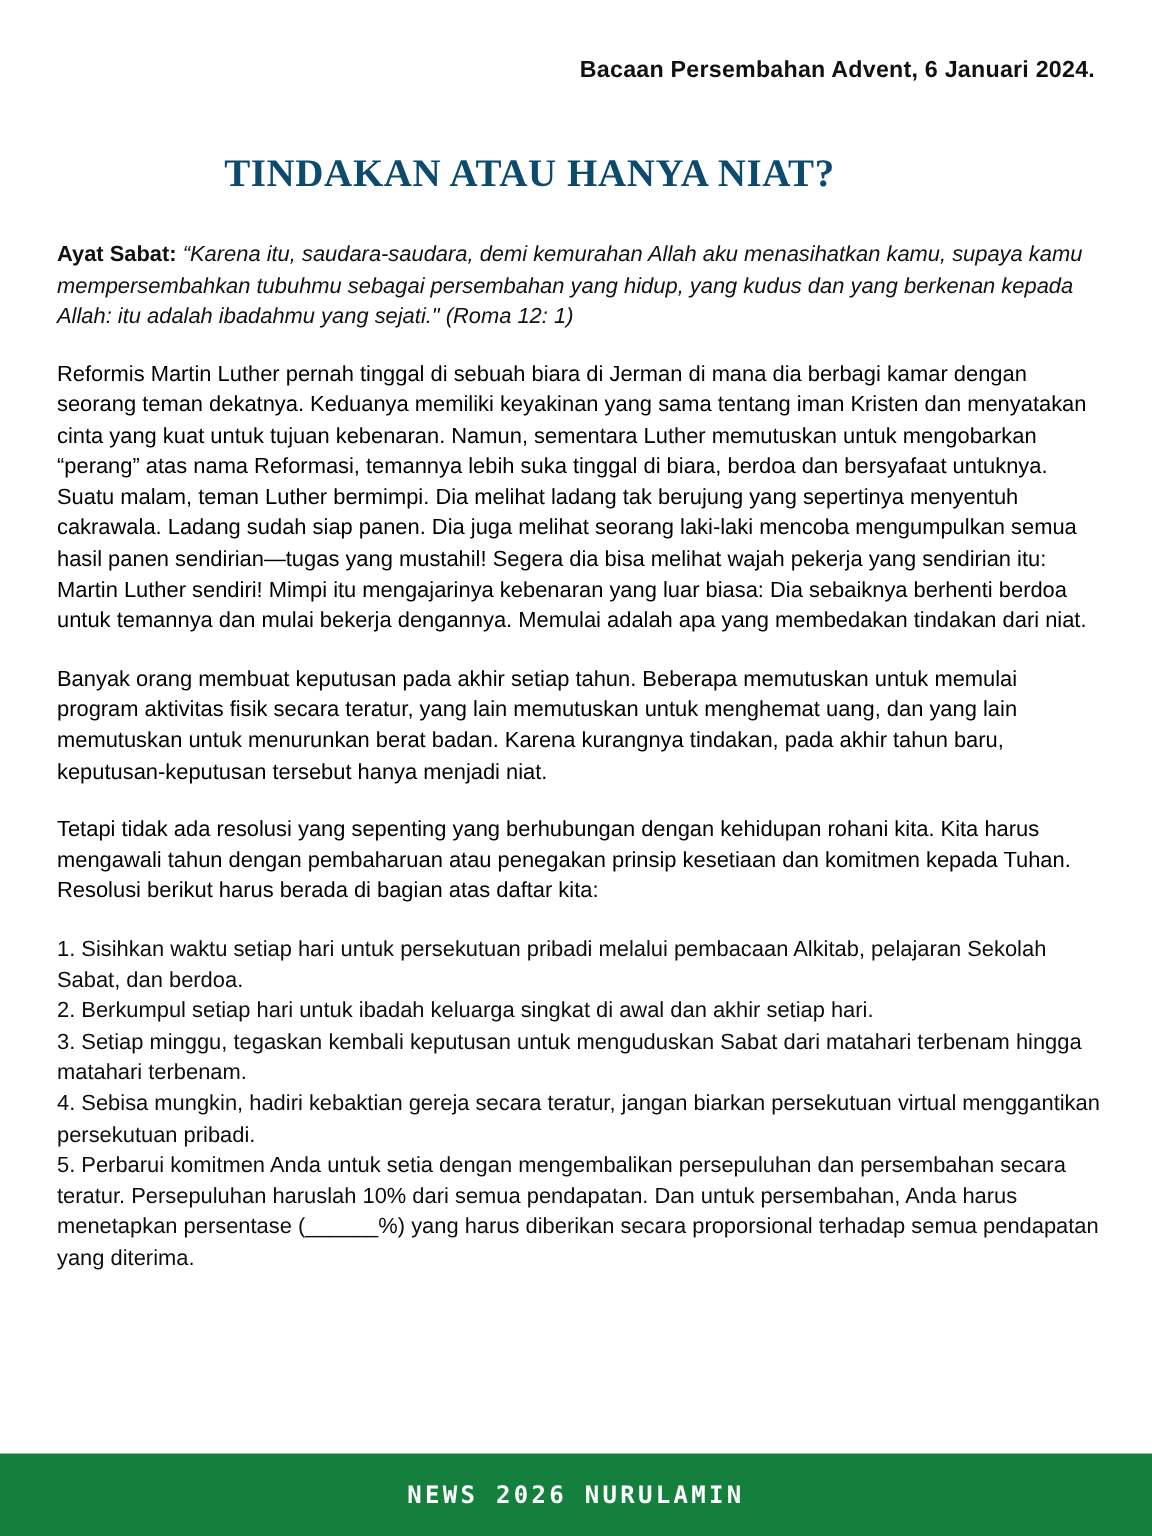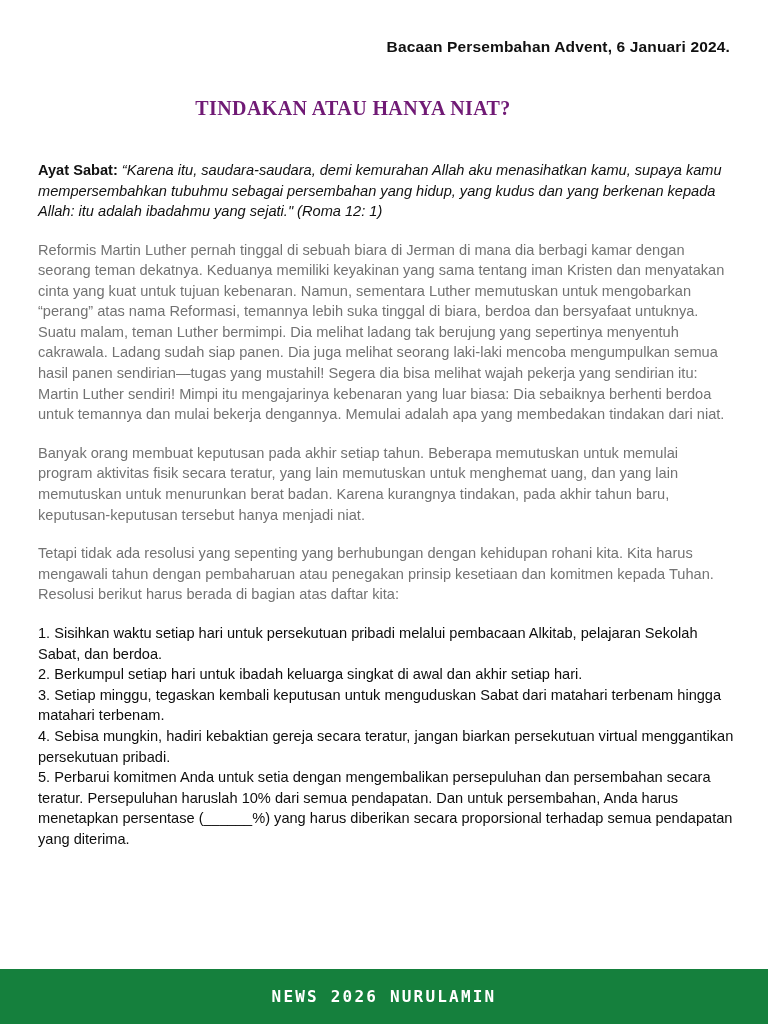--- a/index.html
+++ b/index.html
@@ -38,23 +38,23 @@
     color: #111111;
   }
 
   .doc-title {
     position: absolute;
     left: 38px;
     top: 84px;
     width: 630px;
     text-align: center;
     font-family: "Liberation Serif", serif;
-    font-size: 20px;
+    font-size: 26px;
     font-weight: bold;
-    color: #701a75;
+    color: #0c4a6e;
     letter-spacing: 0.4px;
     white-space: nowrap;
   }
 
   .body-col {
     position: absolute;
     left: 38px;
     top: 160px;
     width: 696px;
   }
@@ -68,21 +68,21 @@
   }
   .verse .lead {
     font-style: normal;
     font-weight: bold;
   }
 
   p.para {
     font-size: 14.6px;
     line-height: 20.6px;
     margin: 0 0 18px 0;
-    color: #737373;
+    color: #000000;
     text-align: left;
   }
 
   .res-list {
     font-size: 14.6px;
     line-height: 20.6px;
     margin: 0 0 18px 0;
   }
   .res-item { margin: 0; }
 

